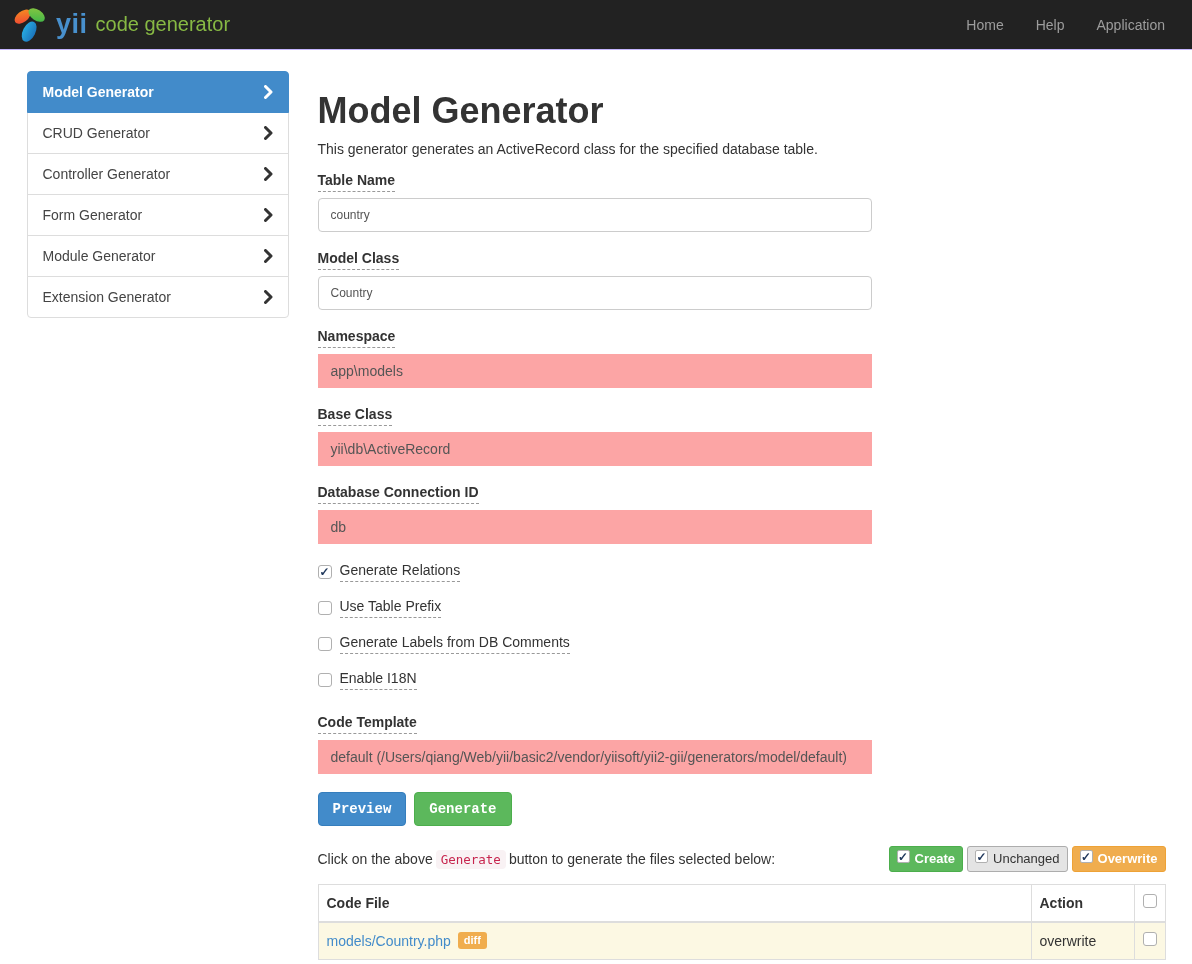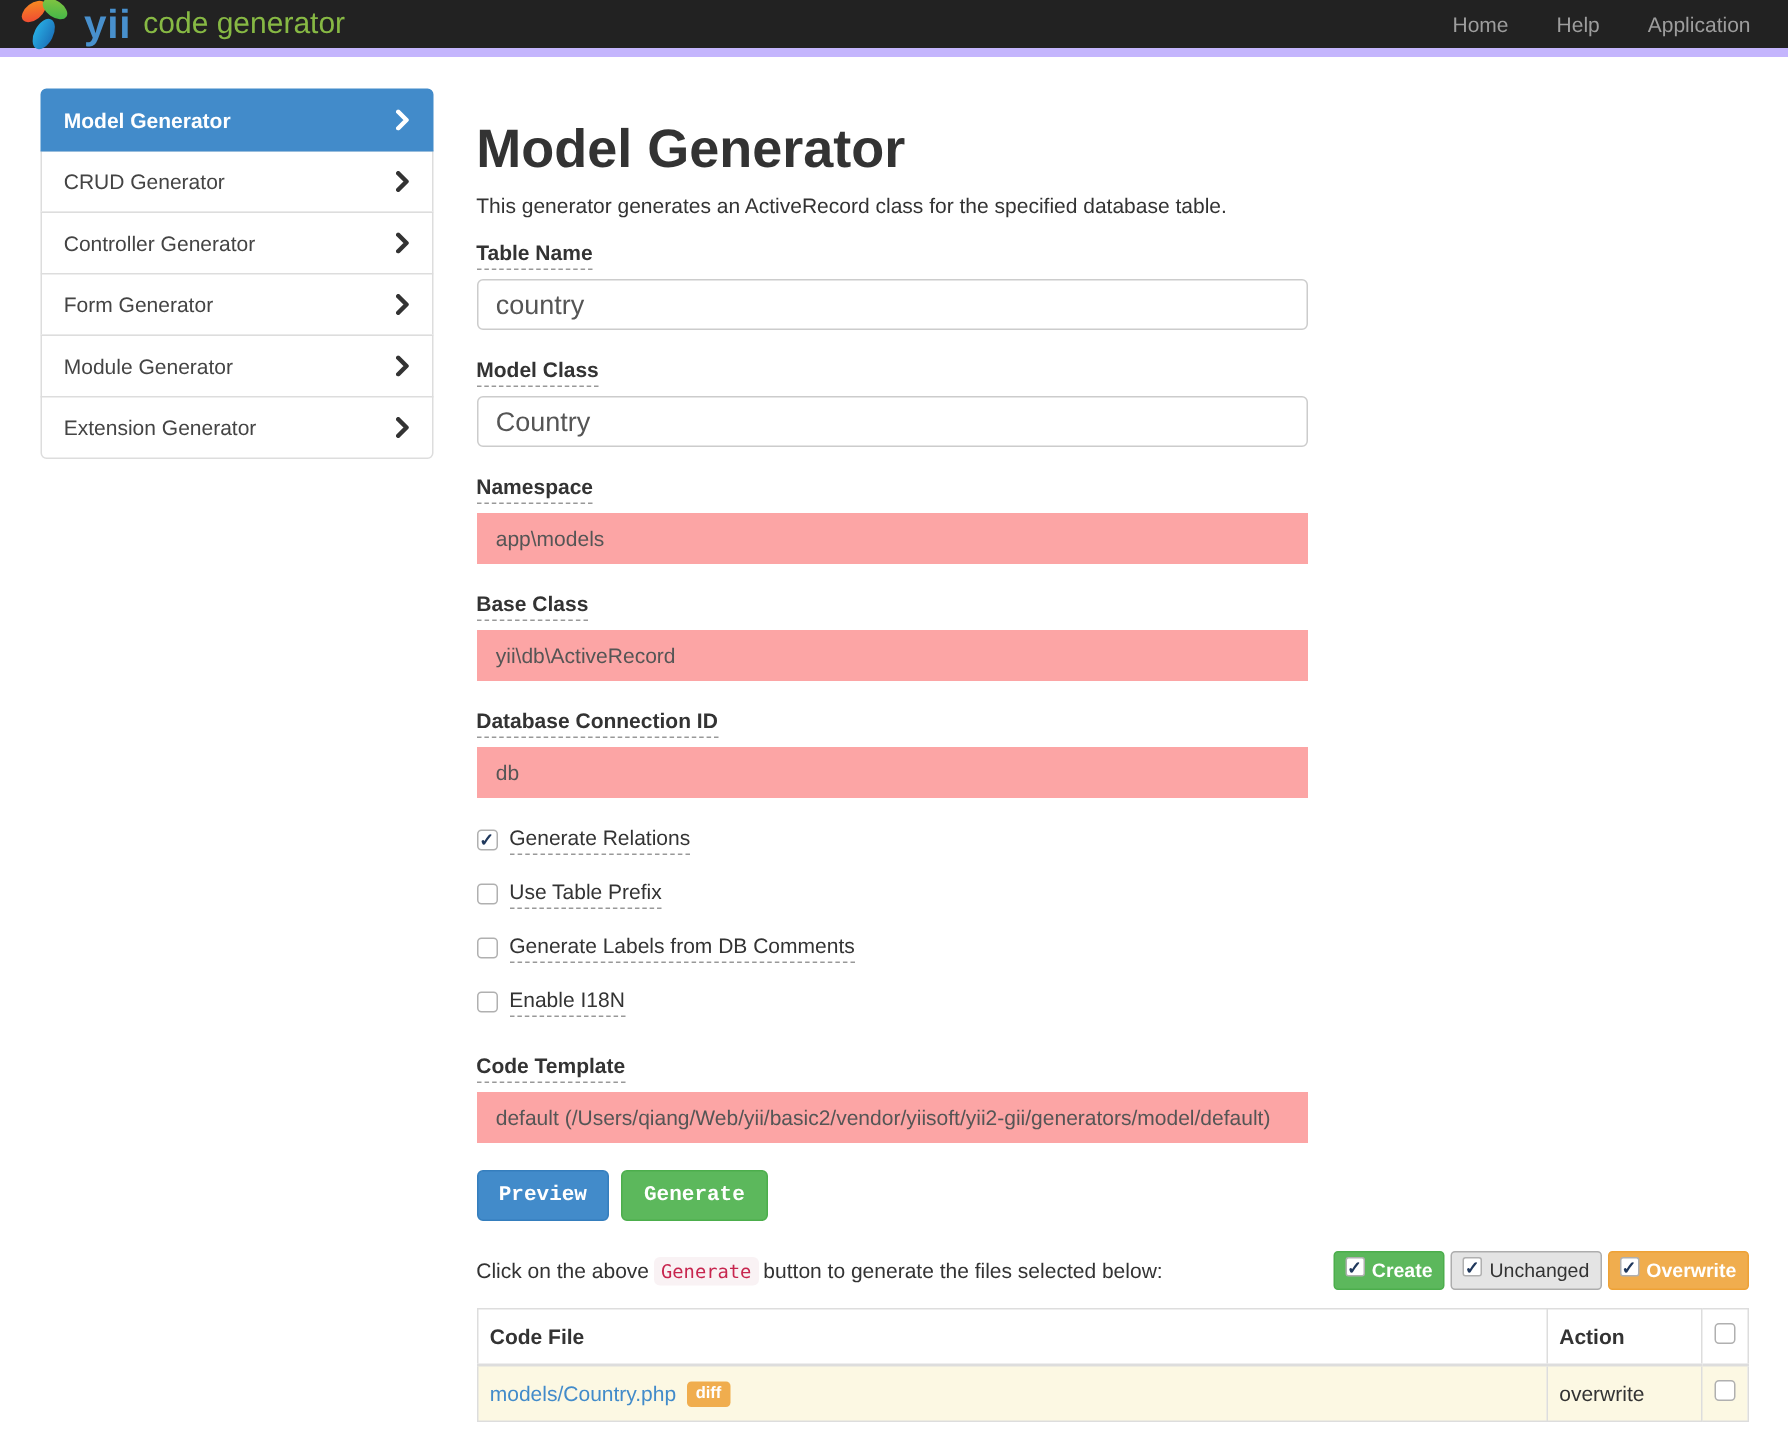--- a/index.html
+++ b/index.html
@@ -8,43 +8,43 @@
     width: 1192px;
     min-height: 964px;
     background: #fff;
     font-family: "Liberation Sans", sans-serif;
     font-size: 14px;
     color: #333;
   }
 
   
   .navbar {
-    height: 38px;
+    height: 50px;
     background: #222;
-    border-bottom: 6px solid #c4b5fd;
+    border-bottom: 1px solid #c4b5fd;
     display: flex;
     align-items: center;
     justify-content: space-between;
-    padding: 0 13px 0 10px;
+    padding: 0 27px 0 10px;
   }
   .brand { display: flex; align-items: center; cursor: pointer; }
   .brand svg { display: block; }
   .brand-yii {
     font-weight: bold;
     font-size: 27px;
     color: #4890cd;
     margin-left: 6px;
     letter-spacing: 0.5px;
   }
   .brand-suffix {
     font-size: 20px;
     color: #87b944;
     margin-left: 8px;
   }
-  .nav-links { display: flex; list-style: none; margin: 12px; padding: 0; }
+  .nav-links { display: flex; list-style: none; margin: 0; padding: 0; }
   .nav-links li {
     color: #9d9d9d;
     padding: 0 0 0 32px;
     cursor: pointer;
     font-size: 14px;
   }
 
   
   .container {
     width: 1139px;
@@ -97,21 +97,21 @@
     margin-bottom: 6px;
     cursor: help;
   }
   .text-input {
     display: block;
     width: 554px;
     height: 34px;
     padding: 6px 12px;
     border: 1px solid #ccc;
     border-radius: 4px;
-    font-size: 18px;
+    font-size: 12px;
     color: #555;
     font-family: inherit;
     background: #fff;
   }
   .sticky {
     width: 554px;
     background: #fca5a5;
     padding: 7px 13px;
     color: #555;
     line-height: 20px;

